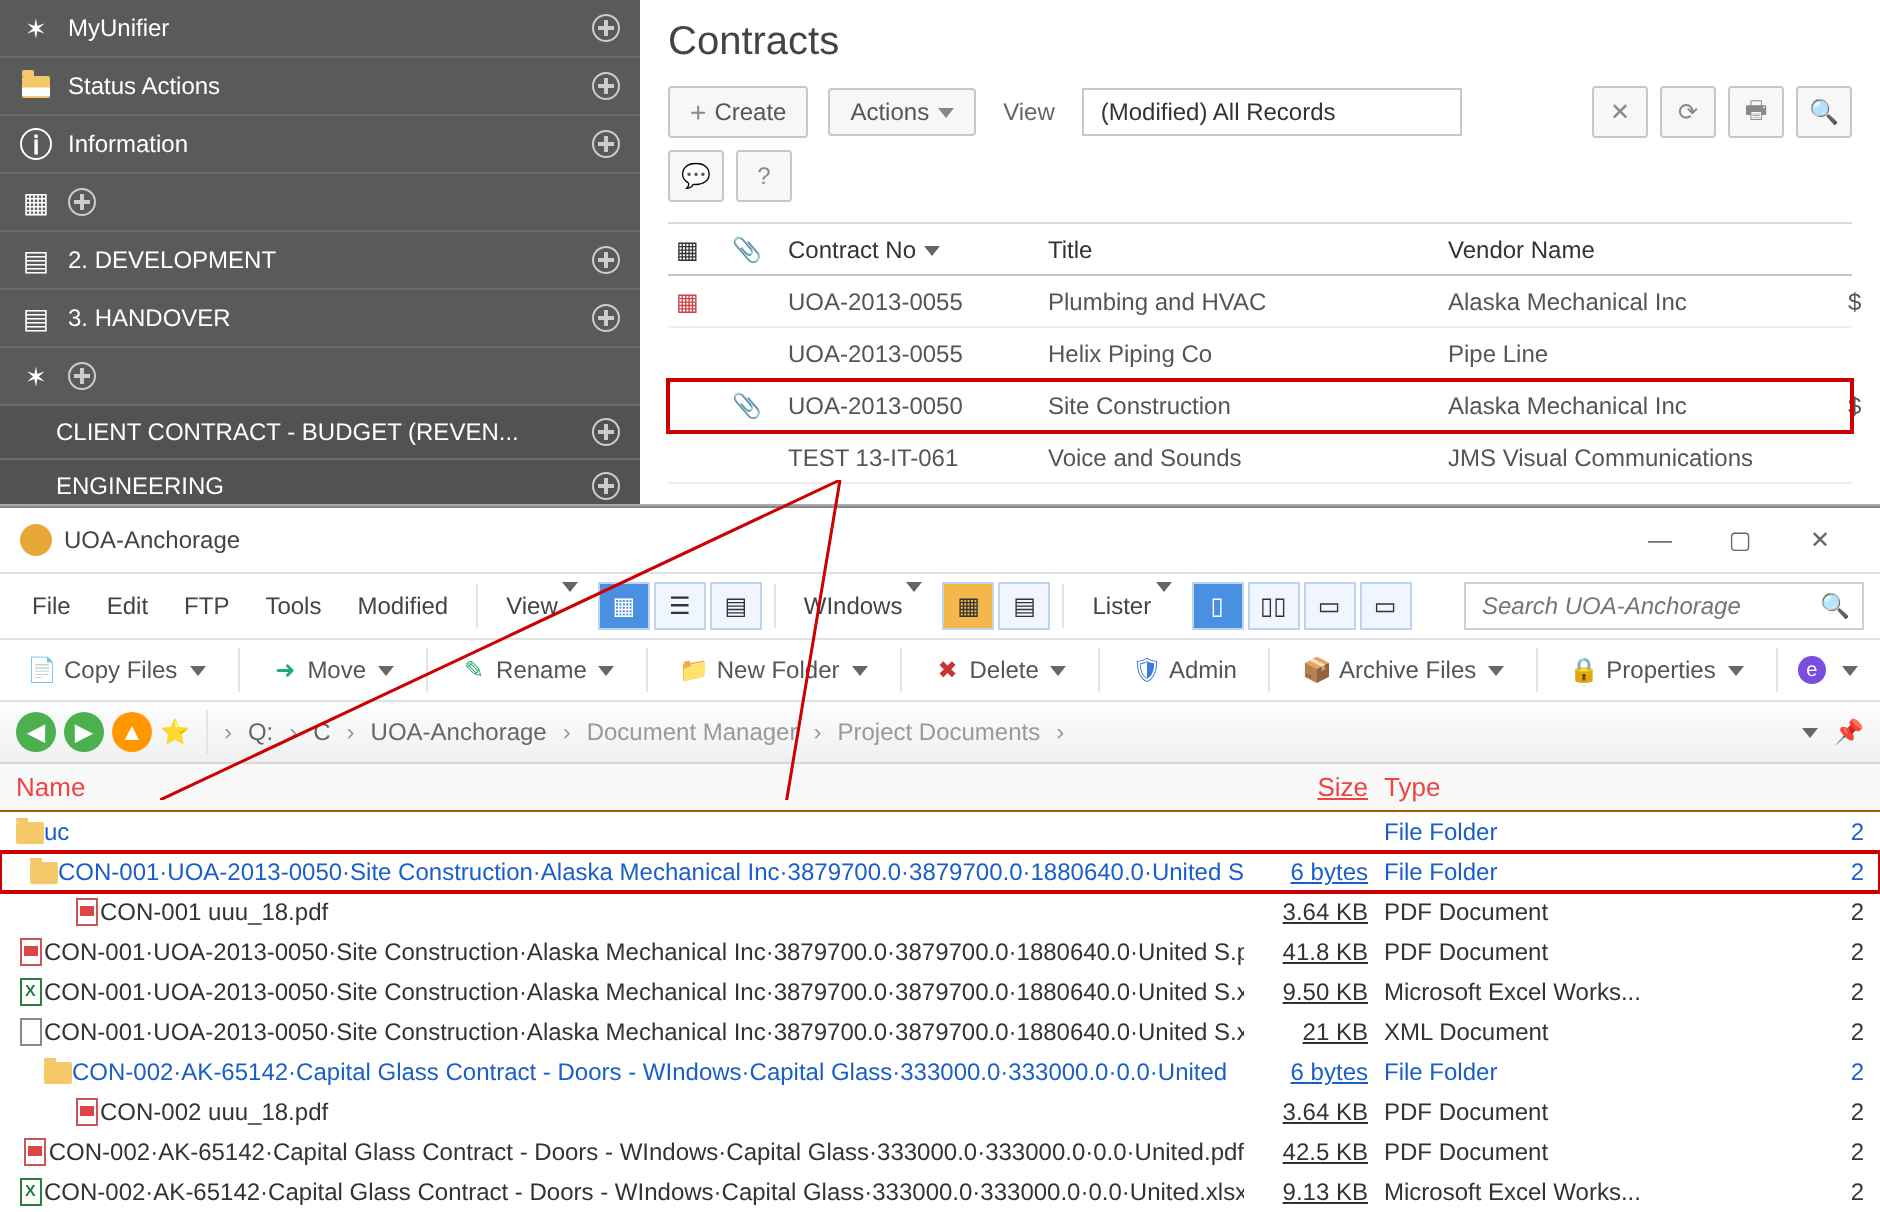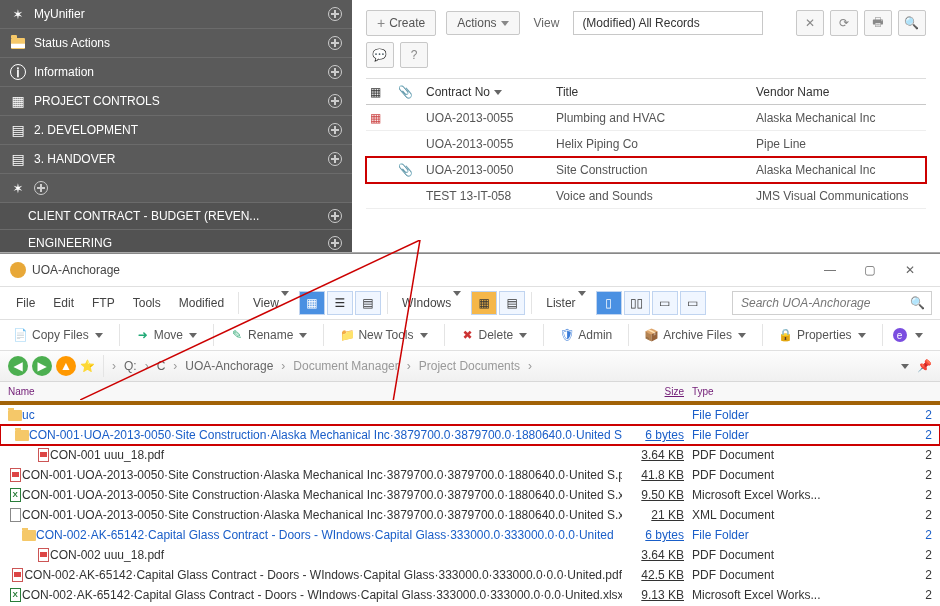--- a/index.html
+++ b/index.html
@@ -1,20 +1,20 @@
 <!DOCTYPE html>
 <html><head>
 <meta charset="utf-8">
 <style>
   * { box-sizing: border-box; font-family: "Segoe UI", Arial, sans-serif; }
   body { margin: 0; background: #fff; font-size: 12px; color: #333; width: 940px; }
 
   
   .app-top { display: flex; height: 253px; border-bottom: 1px solid #aaa; }
-  .sidebar { width: 352px; background: #5a5a5a; color: #fff; overflow: hidden; }
+  .sidebar { width: 320px; background: #5a5a5a; color: #fff; overflow: hidden; }
   .sidebar-item { display: flex; align-items: center; padding: 6px 10px; border-bottom: 1px solid #6b6b6b; position: relative; cursor: pointer; }
   .sidebar-item.sub { padding-left: 28px; background: #525252;}
   .sidebar-item .ico { width: 16px; height: 16px; margin-right: 8px; flex: none; display: inline-flex; align-items: center; justify-content: center; }
   .sidebar-item .lbl { flex: 1; white-space: nowrap; overflow: hidden; text-overflow: ellipsis; font-size: 12px; }
   .sidebar-item .plus { width: 14px; height: 14px; border: 1px solid #ccc; border-radius: 7px; position: relative; }
   .sidebar-item .plus::before, .sidebar-item .plus::after { content: ""; position: absolute; background: #ccc; }
   .sidebar-item .plus::before { left: 2px; right: 2px; top: 5px; height: 2px; }
   .sidebar-item .plus::after { top: 2px; bottom: 2px; left: 5px; width: 2px; }
   .sidebar-item .star::before { content: "✶"; font-size: 13px; color: #fff; }
   .sidebar-item .folder-ic::before { content: "▬"; color: #fff; font-size: 14px; }
@@ -56,21 +56,21 @@
   .fm-toolbar2 { display: flex; align-items: center; padding: 4px 8px; gap: 6px; border-bottom: 1px solid #e0e0e0; }
   .tb2 { display: inline-flex; align-items: center; gap: 4px; padding: 3px 6px; color: #555; cursor: pointer; }
   .tb2 .ic { width:14px; height:14px; display:inline-flex; align-items:center; justify-content:center;}
   .circle { width: 14px; height:14px; border-radius: 7px; background: #7a4de0; color:#fff; font-size:10px; display:inline-flex;align-items:center;justify-content:center;}
   .fm-breadcrumb { display: flex; align-items: center; padding: 4px 8px; gap: 4px; background: linear-gradient(#fdfdfd,#f0f0f0); border-bottom: 1px solid #d8d8d8; }
   .navcircle { width: 20px; height: 20px; border-radius: 10px; display: inline-flex; align-items:center; justify-content:center; color:#fff; cursor:pointer;}
   .navcircle.green { background: #4caf50;} .navcircle.orange { background: #ff9800;}
   .crumb { color: #666; padding: 2px 4px; cursor:pointer;}
   .crumb.italic { color: #999;}
   .crumb-sep { color: #999; }
-  .fm-header { display: grid; grid-template-columns: 1fr 70px 200px 40px; padding: 4px 8px; border-bottom: 4px solid #a16207; font-size: 10px; color:#701a75; background:#f8f8f8;}
+  .fm-header { display: grid; grid-template-columns: 1fr 70px 200px 40px; padding: 4px 8px; border-bottom: 1px solid #a16207; font-size: 13px; color:#ef4444; background:#f8f8f8;}
   .fm-rows { }
   .fm-row { display: grid; grid-template-columns: 1fr 70px 200px 40px; padding: 3px 8px; font-size: 12px; color: #333; align-items: center;}
   .fm-row .fn { display: flex; align-items: flex-end; gap: 0; white-space: nowrap; overflow: hidden; text-overflow: ellipsis;}
   .fm-row .fn .indent0 { width: 0px;} .fm-row .fn .indent1 { width: 14px;} .fm-row .fn .indent2 { width: 28px;}
   .file-ico { width: 14px; height: 14px; display: inline-flex; align-items:center; justify-content:center; flex:none;}
   .folder { background: #f5c869; width:14px; height:11px; border-radius:1px; position:relative;}
   .folder::before{content:""; position:absolute; top:-3px; left:0; width:6px; height:3px; background:#f5c869; border-radius:1px 1px 0 0;}
   .pdf-ic { width: 11px; height: 14px; background: #fff; border: 1px solid #c55; position: relative;}
   .pdf-ic::after { content:""; position:absolute; top:3px; left:1px; right:1px; height:5px; background:#d44;}
   .xls-ic { width: 11px; height: 14px; background: #fff; border: 1px solid #2a7d3a; position:relative;}
@@ -107,21 +107,20 @@
         <span class="ico">
           <span class="info info-ic"></span>
         </span>
         <span class="lbl">Information</span>
         <span class="plus"></span>
       </div>
       <div class="sidebar-item">
         <span class="ico">
           <span class="sq sq-ic"></span>
         </span>
-        <span class="lbl">PROJECT CONTROLS</span>
         <span class="plus"></span>
       </div>
       <div class="sidebar-item">
         <span class="ico">
           <span class="board board-ic"></span>
         </span>
         <span class="lbl">2. DEVELOPMENT</span>
         <span class="plus"></span>
       </div>
       <div class="sidebar-item">
@@ -140,20 +139,21 @@
       <div class="sidebar-item sub">
         <span class="lbl">CLIENT CONTRACT - BUDGET (REVEN...</span>
         <span class="plus"></span>
       </div>
       <div class="sidebar-item sub">
         <span class="lbl">ENGINEERING</span>
         <span class="plus"></span>
       </div>
     </div>
   <div class="main">
+    <h1>Contracts</h1>
     <div class="toolbar">
       <div class="tbtn">
           <span class="plusic"></span>
           <span>Create</span>
         </div>
       <div class="tbtn">
           <span>Actions</span>
           <span class="caret"></span>
         </div>
       <span class="view-lbl">View</span>
@@ -202,21 +202,21 @@
             <div class="cell" style="color:#c44"></div>
             <div class="cell">📎</div>
             <div class="cell">UOA-2013-0050</div>
             <div class="cell">Site Construction</div>
             <div class="cell">Alaska Mechanical Inc</div>
             <div class="cell">$</div>
           </div>
           <div class="grid-row">
             <div class="cell" style="color:#c44"></div>
             <div class="cell"></div>
-            <div class="cell">TEST 13-IT-058</div>
+            <div class="cell">TEST 13-IT-061</div>
             <div class="cell">Voice and Sounds</div>
             <div class="cell">JMS Visual Communications</div>
             <div class="cell"></div>
           </div>
         </div>
     </div>
   </div>
 </div>
 
 <div class="leader">
@@ -274,21 +274,21 @@
       </div>
     <div class="vsep"></div>
     <div class="tb2">
         <span class="ic" style="color:#3a7">✎</span>
         <span>Rename</span> 
         <span class="menu-caret"></span>
       </div>
     <div class="vsep"></div>
     <div class="tb2">
         <span class="ic" style="color:#3a7">📁</span>
-        <span>New Tools</span> 
+        <span>New Folder</span> 
         <span class="menu-caret"></span>
       </div>
     <div class="vsep"></div>
     <div class="tb2">
         <span class="ic" style="color:#c33">✖</span>
         <span>Delete</span> 
         <span class="menu-caret"></span>
       </div>
     <div class="vsep"></div>
     <div class="tb2">

